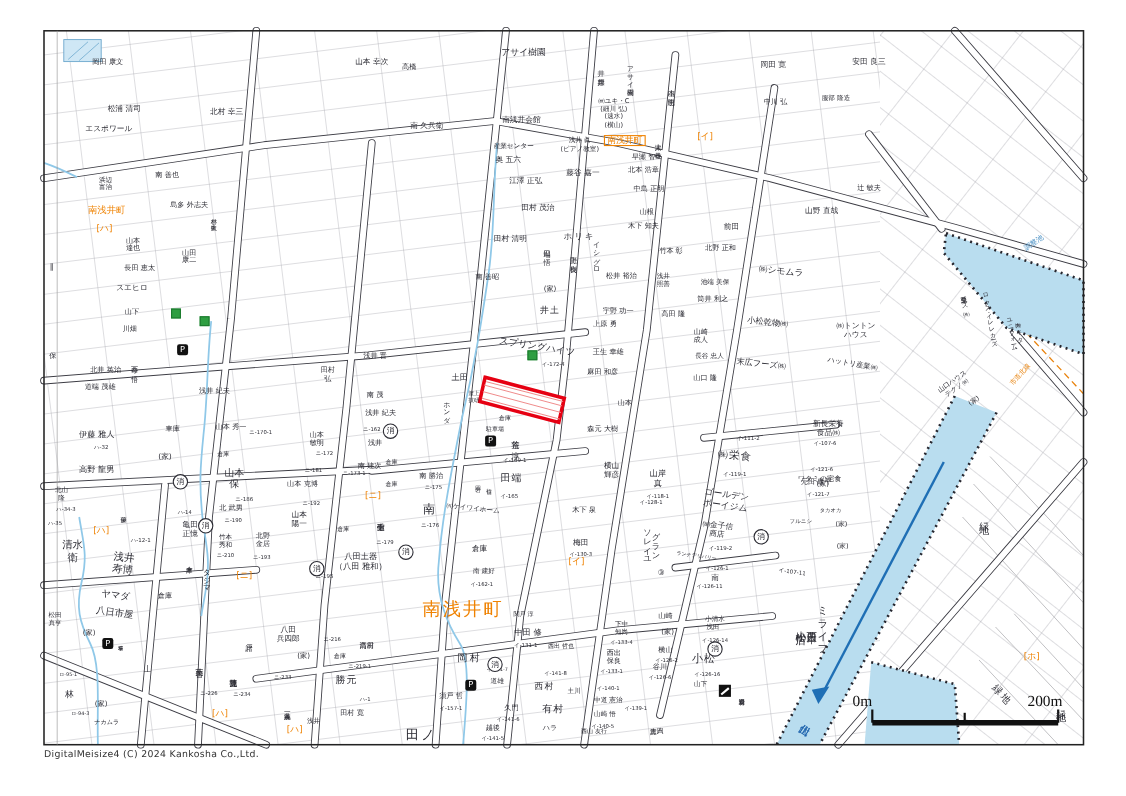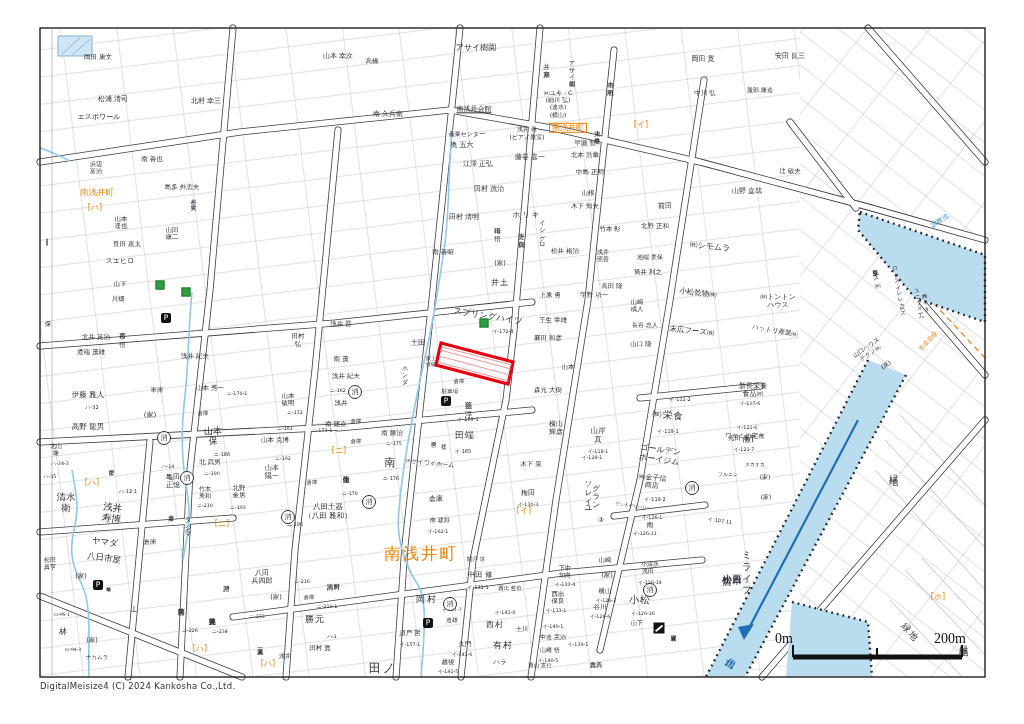--- a/index.html
+++ b/index.html
@@ -153,21 +153,21 @@
       <div class="lbl v" style="left: 546px; top: 62px; font-size: 6.5px; color: rgb(43, 43, 51); transform: translate(-50%, -50%) rotate(0deg);">井 康邦</div>
       <div class="lbl v" style="left: 572px; top: 66px; font-size: 6px; color: rgb(43, 43, 51); transform: translate(-50%, -50%) rotate(0deg);">アサイ樹園</div>
       <div class="lbl v" style="left: 610px; top: 80px; font-size: 6.5px; color: rgb(43, 43, 51); transform: translate(-50%, -50%) rotate(0deg);">山本 忠明</div>
       <div class="lbl" style="left: 338px; top: 57px; font-size: 7px; color: rgb(43, 43, 51); transform: translate(-50%, -50%) rotate(0deg);">山本 幸次</div>
       <div class="lbl" style="left: 372px; top: 61px; font-size: 6.5px; color: rgb(43, 43, 51); transform: translate(-50%, -50%) rotate(0deg);">高橋</div>
       <div class="lbl" style="left: 98px; top: 57px; font-size: 6.5px; color: rgb(43, 43, 51); transform: translate(-50%, -50%) rotate(0deg);">岡田 康文</div>
       <div class="lbl" style="left: 113px; top: 100px; font-size: 7px; color: rgb(43, 43, 51); transform: translate(-50%, -50%) rotate(0deg);">松浦 清司</div>
       <div class="lbl" style="left: 206px; top: 102px; font-size: 7px; color: rgb(43, 43, 51); transform: translate(-50%, -50%) rotate(0deg);">北村 幸三</div>
       <div class="lbl" style="left: 99px; top: 118px; font-size: 7px; color: rgb(43, 43, 51); transform: translate(-50%, -50%) rotate(0deg);">エスポワール</div>
       <div class="lbl" style="left: 388px; top: 115px; font-size: 7px; color: rgb(43, 43, 51); transform: translate(-50%, -50%) rotate(0deg);">南 久兵衛</div>
-      <div class="lbl" style="left: 474px; top: 110px; font-size: 7px; color: rgb(43, 43, 51); transform: translate(-50%, -50%) rotate(0deg); text-decoration: underline;">南浅井会館</div>
+      <div class="lbl" style="left: 474px; top: 110px; font-size: 7px; color: rgb(43, 43, 51); transform: translate(-50%, -50%) rotate(0deg);">南浅井会館</div>
       <div class="lbl" style="left: 467px; top: 134px; font-size: 6px; color: rgb(43, 43, 51); transform: translate(-50%, -50%) rotate(0deg);">産業センター</div>
       <div class="lbl" style="left: 558px; top: 103px; font-size: 6px; color: rgb(43, 43, 51); line-height: 1.2; transform: translate(-50%, -50%) rotate(0deg);">㈱ユキ・C
 (細川 弘)
 (速水)
 (横山)</div>
       <div class="lbl" style="left: 527px; top: 132px; font-size: 6px; color: rgb(43, 43, 51); line-height: 1.25; transform: translate(-50%, -50%) rotate(0deg);">浅井 眞
 (ピアノ教室)</div>
       <div class="lbl" style="left: 585px; top: 143px; font-size: 6.5px; color: rgb(43, 43, 51); transform: translate(-50%, -50%) rotate(0deg);">早瀬 智</div>
       <div class="lbl v" style="left: 597px; top: 130px; font-size: 6px; color: rgb(43, 43, 51); transform: translate(-50%, -50%) rotate(0deg);">大津 春雄</div>
       <div class="lbl" style="left: 790px; top: 57px; font-size: 7px; color: rgb(43, 43, 51); transform: translate(-50%, -50%) rotate(0deg);">安田 良三</div>
@@ -189,21 +189,21 @@
       <div class="lbl" style="left: 590px; top: 172px; font-size: 6.5px; color: rgb(43, 43, 51); transform: translate(-50%, -50%) rotate(0deg);">中島 正明</div>
       <div class="lbl" style="left: 588px; top: 193px; font-size: 6.5px; color: rgb(43, 43, 51); transform: translate(-50%, -50%) rotate(0deg);">山根</div>
       <div class="lbl" style="left: 585px; top: 206px; font-size: 6.5px; color: rgb(43, 43, 51); transform: translate(-50%, -50%) rotate(0deg);">木下 知夫</div>
       <div class="lbl" style="left: 610px; top: 229px; font-size: 6.5px; color: rgb(43, 43, 51); transform: translate(-50%, -50%) rotate(0deg); font-family: Liberation Serif, serif;">竹本 彰</div>
       <div class="lbl" style="left: 565px; top: 251px; font-size: 6.5px; color: rgb(43, 43, 51); transform: translate(-50%, -50%) rotate(0deg);">松井 裕治</div>
       <div class="lbl" style="left: 603px; top: 255px; font-size: 6px; color: rgb(43, 43, 51); line-height: 1.2; transform: translate(-50%, -50%) rotate(0deg);">浅井
 照善</div>
       <div class="lbl" style="left: 443px; top: 252px; font-size: 6.5px; color: rgb(43, 43, 51); transform: translate(-50%, -50%) rotate(0deg);">南 善昭</div>
       <div class="lbl" style="left: 500px; top: 283px; font-size: 8px; color: rgb(43, 43, 51); letter-spacing: 1px; transform: translate(-50%, -50%) rotate(0deg);">井土</div>
       <div class="lbl" style="left: 500px; top: 263px; font-size: 6.5px; color: rgb(43, 43, 51); transform: translate(-50%, -50%) rotate(0deg);">(家)</div>
-      <div class="lbl" style="left: 594px; top: 283px; font-size: 6.5px; color: rgb(43, 43, 51); transform: translate(-50%, -50%) rotate(0deg); margin-top: 12px;">宇野 功一</div>
+      <div class="lbl" style="left: 562px; top: 283px; font-size: 6.5px; color: rgb(43, 43, 51); transform: translate(-50%, -50%) rotate(0deg);">宇野 功一</div>
       <div class="lbl" style="left: 612px; top: 286px; font-size: 6.5px; color: rgb(43, 43, 51); transform: translate(-50%, -50%) rotate(0deg);">高田 隆</div>
       <div class="lbl" style="left: 550px; top: 295px; font-size: 6.5px; color: rgb(43, 43, 51); transform: translate(-50%, -50%) rotate(0deg);">上原 勇</div>
       <div class="lbl" style="left: 553px; top: 320px; font-size: 6.5px; color: rgb(43, 43, 51); transform: translate(-50%, -50%) rotate(0deg);">王生 幸雄</div>
       <div class="lbl" style="left: 548px; top: 338px; font-size: 6.5px; color: rgb(43, 43, 51); transform: translate(-50%, -50%) rotate(0deg);">麻田 和彦</div>
       <div class="lbl" style="left: 568px; top: 367px; font-size: 6.5px; color: rgb(43, 43, 51); transform: translate(-50%, -50%) rotate(0deg);">山本</div>
       <div class="lbl" style="left: 548px; top: 390px; font-size: 6.5px; color: rgb(43, 43, 51); transform: translate(-50%, -50%) rotate(0deg);">森元 大樹</div>
       <div class="lbl" style="left: 556px; top: 428px; font-size: 7px; color: rgb(43, 43, 51); line-height: 1.2; transform: translate(-50%, -50%) rotate(0deg);">横山
 輝彦</div>
       <div class="lbl v" style="left: 468px; top: 399px; font-size: 7.5px; color: rgb(43, 43, 51); transform: translate(-50%, -50%) rotate(0deg);">荒谷 淳</div>
       <div class="lbl" style="left: 468px; top: 420px; font-size: 5px; color: rgb(43, 43, 51); transform: translate(-50%, -50%) rotate(0deg);">イ-169-1</div>
@@ -271,21 +271,21 @@
       <div class="lbl" style="left: 440px; top: 520px; font-size: 6px; color: rgb(43, 43, 51); transform: translate(-50%, -50%) rotate(0deg);">南 建好</div>
       <div class="lbl" style="left: 438px; top: 532px; font-size: 4.8px; color: rgb(43, 43, 51); transform: translate(-50%, -50%) rotate(0deg);">イ-162-1</div>
       <div class="lbl" style="left: 392px; top: 433px; font-size: 6.5px; color: rgb(43, 43, 51); transform: translate(-50%, -50%) rotate(0deg);">南 勝治</div>
       <div class="lbl" style="left: 394px; top: 444px; font-size: 4.8px; color: rgb(43, 43, 51); transform: translate(-50%, -50%) rotate(0deg);">ニ-175</div>
       <div class="lbl v" style="left: 433px; top: 438px; font-size: 5px; color: rgb(43, 43, 51); transform: translate(-50%, -50%) rotate(0deg);">岩岡</div>
       <div class="lbl v" style="left: 443px; top: 440px; font-size: 5px; color: rgb(43, 43, 51); transform: translate(-50%, -50%) rotate(0deg);">信行</div>
       <div class="lbl" style="left: 195px; top: 356px; font-size: 6.5px; color: rgb(43, 43, 51); transform: translate(-50%, -50%) rotate(0deg);">浅井 紀夫</div>
       <div class="lbl" style="left: 96px; top: 168px; font-size: 6px; color: rgb(43, 43, 51); line-height: 1.15; transform: translate(-50%, -50%) rotate(0deg);">浜辺
 富治</div>
       <div class="lbl" style="left: 152px; top: 159px; font-size: 6.5px; color: rgb(43, 43, 51); transform: translate(-50%, -50%) rotate(0deg);">南 善也</div>
-      <div class="lbl" style="left: 164px; top: 187px; font-size: 6.5px; color: rgb(43, 43, 51); transform: translate(-50%, -50%) rotate(0deg); padding-left: 36px;">島多 外志夫</div>
+      <div class="lbl" style="left: 154px; top: 187px; font-size: 6.5px; color: rgb(43, 43, 51); transform: translate(-50%, -50%) rotate(0deg); padding-left: 36px;">島多 外志夫</div>
       <div class="lbl v" style="left: 193px; top: 197px; font-size: 5.5px; color: rgb(43, 43, 51); transform: translate(-50%, -50%) rotate(0deg);">小村 敏夫</div>
       <div class="lbl" style="left: 121px; top: 223px; font-size: 6.5px; color: rgb(43, 43, 51); line-height: 1.15; transform: translate(-50%, -50%) rotate(0deg);">山本
 達也</div>
       <div class="lbl" style="left: 172px; top: 234px; font-size: 6.5px; color: rgb(43, 43, 51); line-height: 1.15; transform: translate(-50%, -50%) rotate(0deg);">山田
 康二</div>
       <div class="lbl" style="left: 127px; top: 244px; font-size: 6.5px; color: rgb(43, 43, 51); transform: translate(-50%, -50%) rotate(0deg);">長田 恵太</div>
       <div class="lbl" style="left: 120px; top: 262px; font-size: 7px; color: rgb(43, 43, 51); transform: translate(-50%, -50%) rotate(0deg);">スエヒロ</div>
       <div class="lbl" style="left: 120px; top: 284px; font-size: 6.5px; color: rgb(43, 43, 51); transform: translate(-50%, -50%) rotate(0deg);">山下</div>
       <div class="lbl" style="left: 48px; top: 324px; font-size: 6.5px; color: rgb(43, 43, 51); transform: translate(-50%, -50%) rotate(0deg);">保</div>
       <div class="lbl" style="left: 118px; top: 299px; font-size: 6.5px; color: rgb(43, 43, 51); transform: translate(-50%, -50%) rotate(0deg);">川畑</div>

